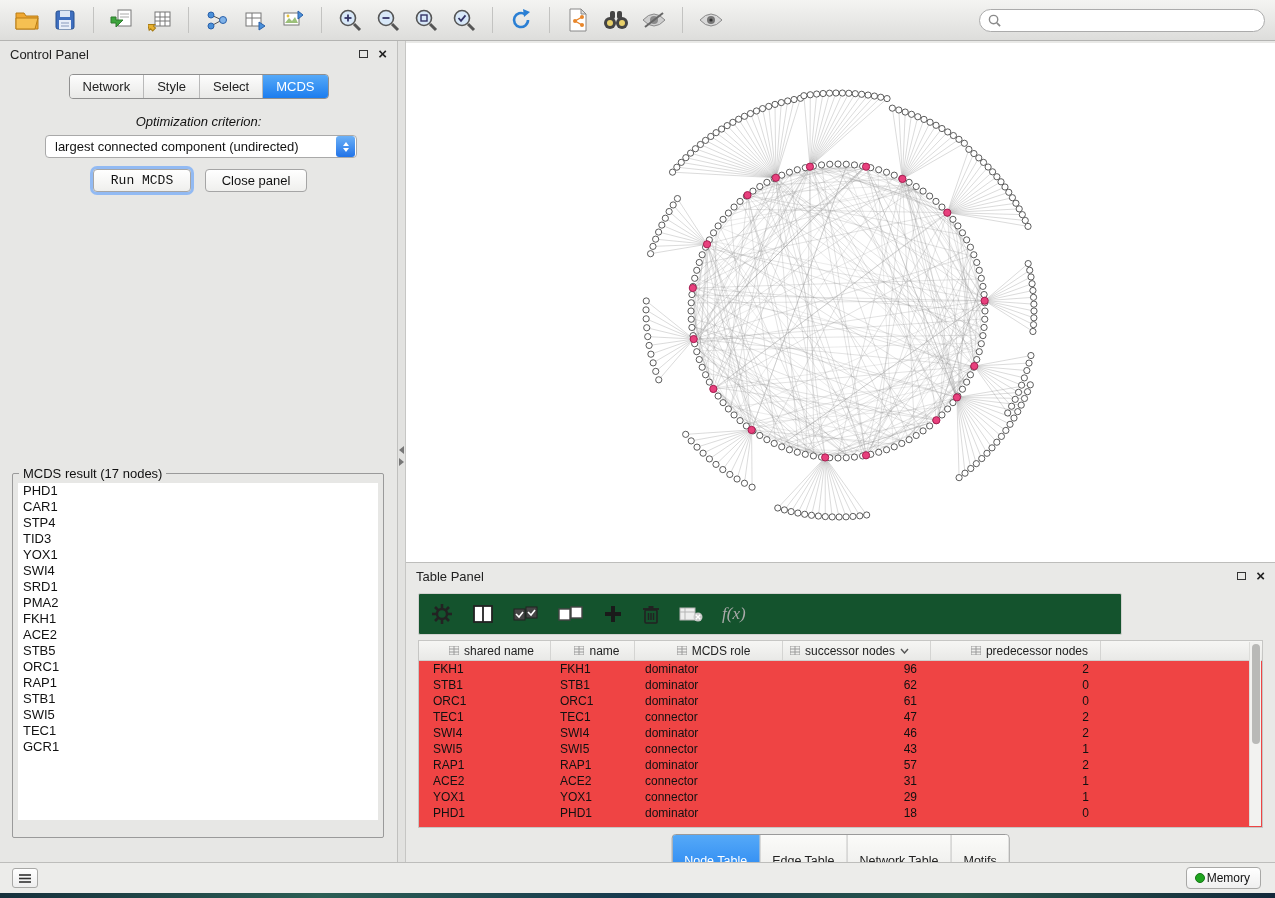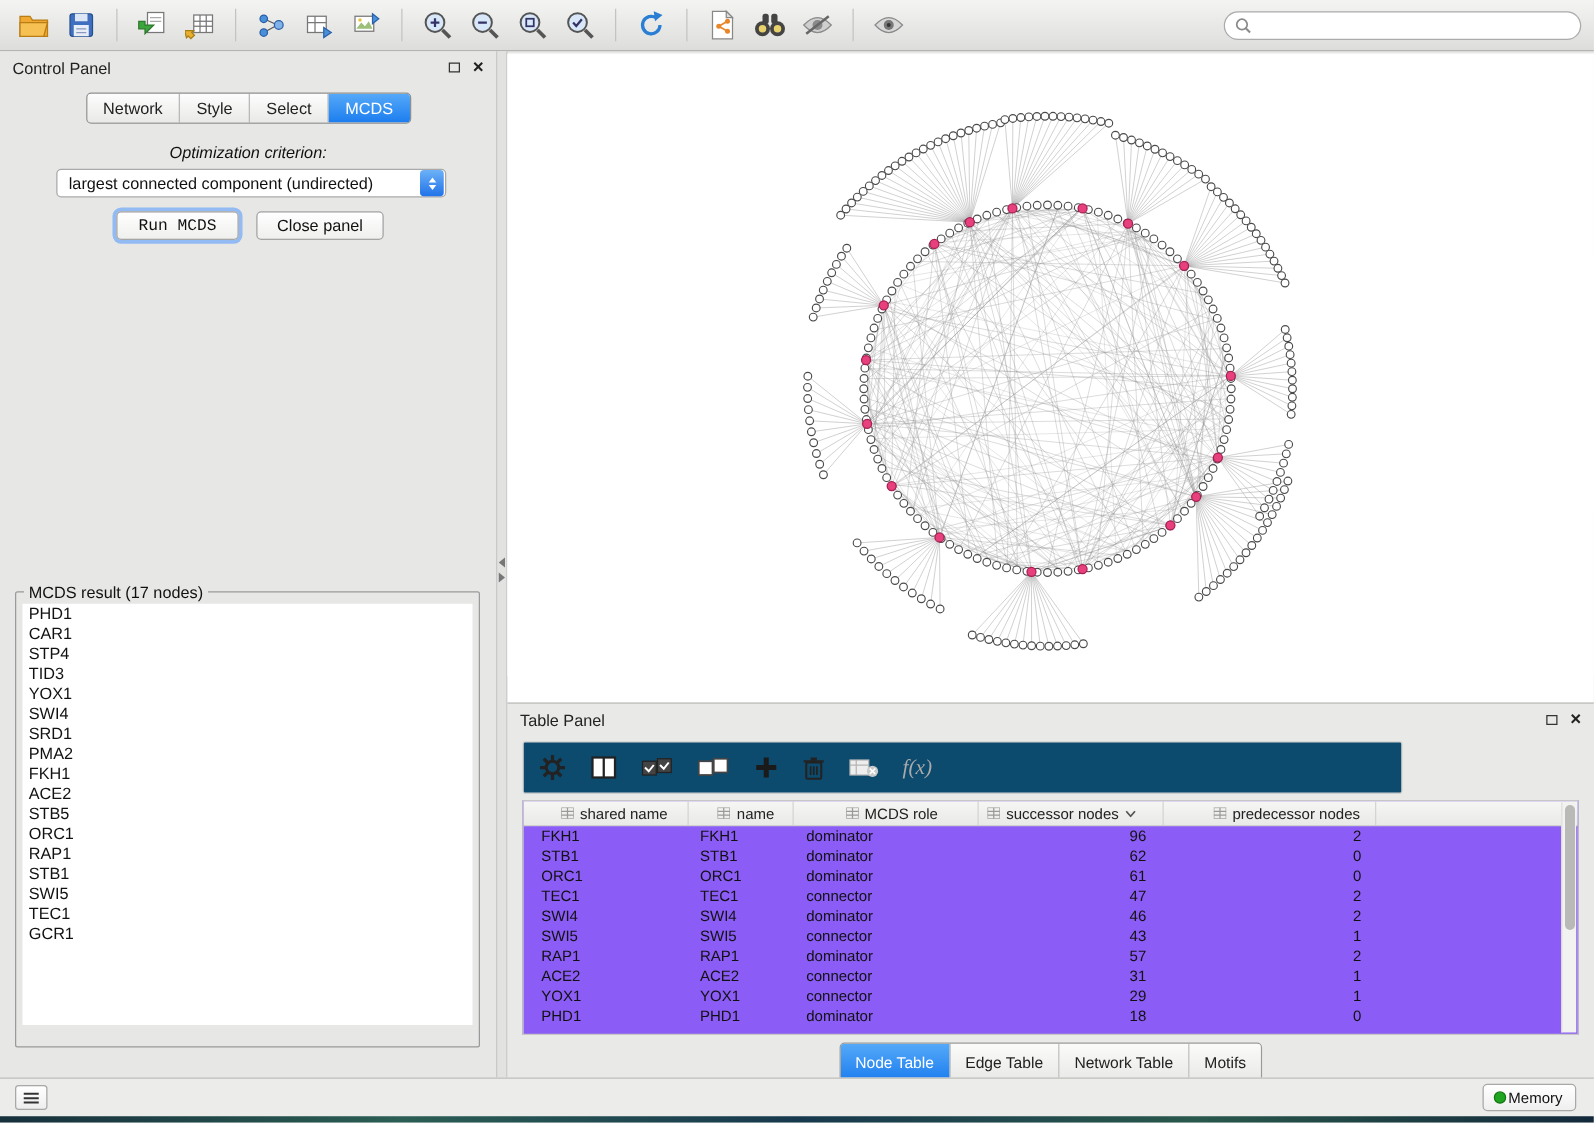--- a/index.html
+++ b/index.html
@@ -53,40 +53,40 @@
   
   #net-window { position:absolute; left:406px; top:43px; width:869px; height:519px; background:#fff; }
   #net-titlebar { height:20px; background:linear-gradient(#ededed,#d9d9d9); border-bottom:1px solid #b3b3b1;
     display:flex; align-items:center; padding:0 8px; position:relative; }
   .tlight { width:12px; height:12px; border-radius:50%; margin-right:8px; }
   #net-title { position:absolute; left:0; width:100%; text-align:center; font-size:13px; color:#333; }
   #net-canvas-wrap { position:relative; width:869px; height:498px; background:#fff; }
 
   
   #table-panel { position:absolute; left:406px; top:562px; width:869px; height:300px; background:#e9e9e7; border-top:1px solid #bdbdbb; }
-  #tp-toolbar { position:absolute; left:12px; top:30px; width:704px; height:42px; background:#0c4a6e;
+  #tp-toolbar { position:absolute; left:12px; top:30px; width:704px; height:42px; background:#14532d;
     border:1px solid #d2d2d0; border-radius:2px; display:flex; align-items:center; padding:0 12px; gap:19px; }
   #fx-label { font-size:17px; font-style:italic; font-family:"Liberation Serif", serif; color:#aaa; }
-  #ntable { position:absolute; left:12px; top:77px; width:845px; height:188px; background:#8b5cf6; border:1px solid #c6c6c4; }
+  #ntable { position:absolute; left:12px; top:77px; width:845px; height:188px; background:#ef4444; border:1px solid #c6c6c4; }
   #thead { display:flex; height:20px; background:linear-gradient(#f6f6f4,#e9e9e7); border-bottom:1px solid #cfcfcd; }
   .hcell { display:flex; align-items:center; justify-content:center; gap:5px; font-size:12px; color:#222;
     border-right:1px solid #d4d4d2; height:100%; }
   .hcell .grid-ico { flex:none; }
   .trow { display:flex; height:16px; align-items:center; }
   .tcell { font-size:12px; color:#111; overflow:hidden; white-space:nowrap; }
   .c0 { width:132px; padding-left:14px; }
   .c1 { width:84px;  padding-left:9px; }
   .c2 { width:148px; padding-left:10px; }
   .c3 { width:148px; text-align:right; padding-right:14px; }
   .c4 { width:170px; text-align:right; padding-right:12px; }
   #t-scroll { position:absolute; right:1px; top:1px; width:12px; height:184px; background:#f2f2f0; border-left:1px solid #ddddda; }
   #t-thumb { position:absolute; left:2px; top:2px; width:8px; height:100px; background:#b9b9b7; border-radius:4px; }
   #tp-tabs { position:absolute; left:50%; transform:translateX(-50%); top:271px; display:flex;
     border:1px solid #9a9a9a; border-radius:4px; overflow:hidden; }
-  .tp-tab { padding:8px 12px; font-size:12.5px; color:#222; background:linear-gradient(#fbfbf9,#e8e8e6); border-right:1px solid #b9b9b9; }
+  .tp-tab { padding:19px 12px; font-size:12.5px; color:#222; background:linear-gradient(#fbfbf9,#e8e8e6); border-right:1px solid #b9b9b9; }
   .tp-tab:last-child { border-right:none; }
   .tp-tab.active { background:linear-gradient(#55a9f8,#1c7def); color:#fff; }
 
   
   #status-bar { position:absolute; left:0; top:862px; width:1275px; height:31px; background:#ececea; border-top:1px solid #bdbdbb; }
   #menu-btn { position:absolute; left:12px; top:5px; width:26px; height:20px; border:1px solid #a8a8a6; border-radius:3px;
     background:linear-gradient(#fff,#eee); display:flex; align-items:center; justify-content:center; }
   #memory-btn { position:absolute; right:14px; top:4px; height:22px; padding:0 10px 0 8px; border:1px solid #a8a8a6; border-radius:4px;
     background:linear-gradient(#fff,#efefef); display:flex; align-items:center; gap:2px; font-size:12px; color:#111; }
   .green-dot { width:10px; height:10px; border-radius:50%; background:#1fa51f; border:1px solid #157515; }

